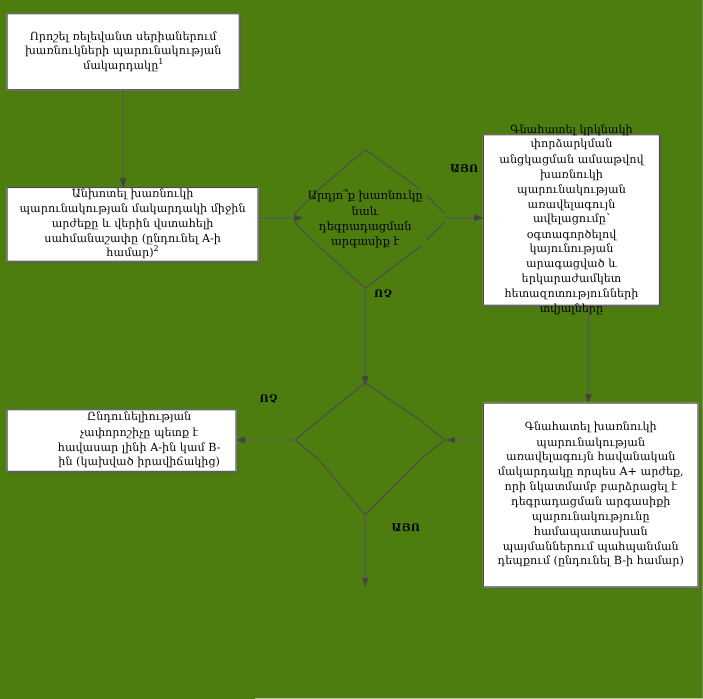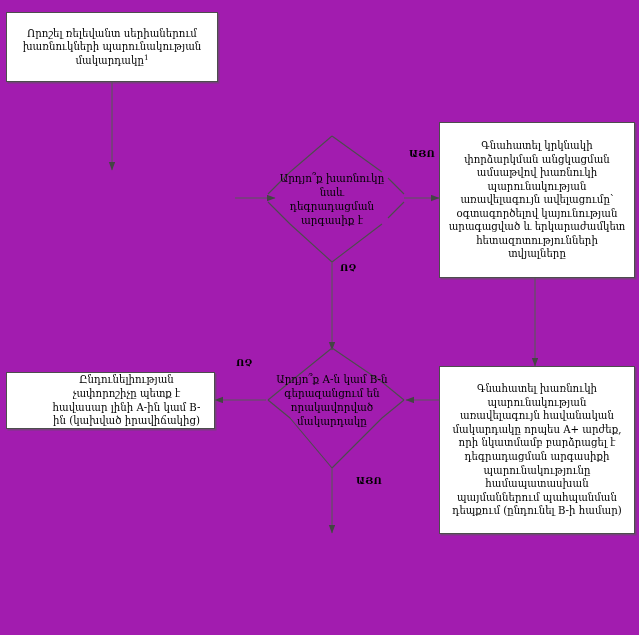--- a/index.html
+++ b/index.html
@@ -7,21 +7,21 @@
     padding: 0;
     background: #ffffff;
   }
   body {
     font-family: "DejaVu Sans", sans-serif;
   }
   #canvas {
     position: relative;
     width: 639px;
     height: 635px;
-    background: #a21caf;
+    background: #4d7c0f;
     overflow: hidden;
   }
   svg.lines {
     position: absolute;
     left: 0;
     top: 0;
     width: 639px;
     height: 635px;
     pointer-events: none;
   }
@@ -113,36 +113,36 @@
 
     <path d="M535,278 L535,366" stroke="#595959" stroke-width="1.1" fill="none" marker-end="url(#arrow)"></path>
 
     <path d="M332,468 L332,533" stroke="#595959" stroke-width="1.1" fill="none" marker-end="url(#arrow)"></path>
   </svg>
 
   <div class="node box" style="left:6px; top:12px; width:212px; height:70px;">
     <div class="txt"><span>Որոշել ռելեվանտ սերիաներում խառնուկների պարունակության մակարդակը</span><sup>1</sup></div>
   </div>
 
+  <div class="node box" style="left:6px; top:170px; width:229px; height:68px;">
+    <div class="txt"><span>Անխոտել խառնուկի պարունակության մակարդակի միջին արժեքը և վերին վստահելի սահմանաշափը (ընդունել A-ի համար)</span><sup>2</sup></div>
+  </div>
 
   <div class="node decision" style="left:272px; top:160px; width:120px; height:78px;">
     <div class="txt">Արդյո՞ք խառնուկը նաև դեգրադացման արգասիք է</div>
   </div>
 
-  <div class="node box" style="left:439px; top:122px; width:196px; height:156px;">
+  <div class="node box" style="left:439px; top:122px; width:161px; height:156px;">
     <div class="txt">Գնահատել կրկնակի փորձարկման անցկացման ամսաթվով խառնուկի պարունակության առավելագույն ավելացումը՝ օգտագործելով կայունության արագացված և երկարաժամկետ հետազոտությունների տվյալները</div>
   </div>
 
   <div class="node box" style="left:439px; top:366px; width:196px; height:168px;">
     <div class="txt">Գնահատել խառնուկի պարունակության առավելագույն հավանական մակարդակը որպես A+ արժեք, որի նկատմամբ բարձրացել է դեգրադացման արգասիքի պարունակությունը համապատասխան պայմաններում պահպանման դեպքում (ընդունել B-ի համար)</div>
   </div>
 
-  <div class="node decision" style="left:270px; top:364px; width:124px; height:72px;">
-    <div class="txt">Արդյո՞ք A-ն կամ B-ն գերազանցում են որակավորված մակարդակը</div>
-  </div>
 
   <div class="node box" style="left:6px; top:372px; width:209px; height:57px;padding-left:32px;">
     <div class="txt">Ընդունելիության չափորոշիչը պետք է հավասար լինի A-ին կամ B-ին (կախված իրավիճակից)</div>
   </div>
 
 
   <div class="edge-label" style="left:409px; top:148px;">ԱՅՈ</div>
   <div class="edge-label" style="left:340px; top:262px;">ՈՉ</div>
   <div class="edge-label" style="left:236px; top:357px;">ՈՉ</div>
   <div class="edge-label" style="left:356px; top:475px;">ԱՅՈ</div>

